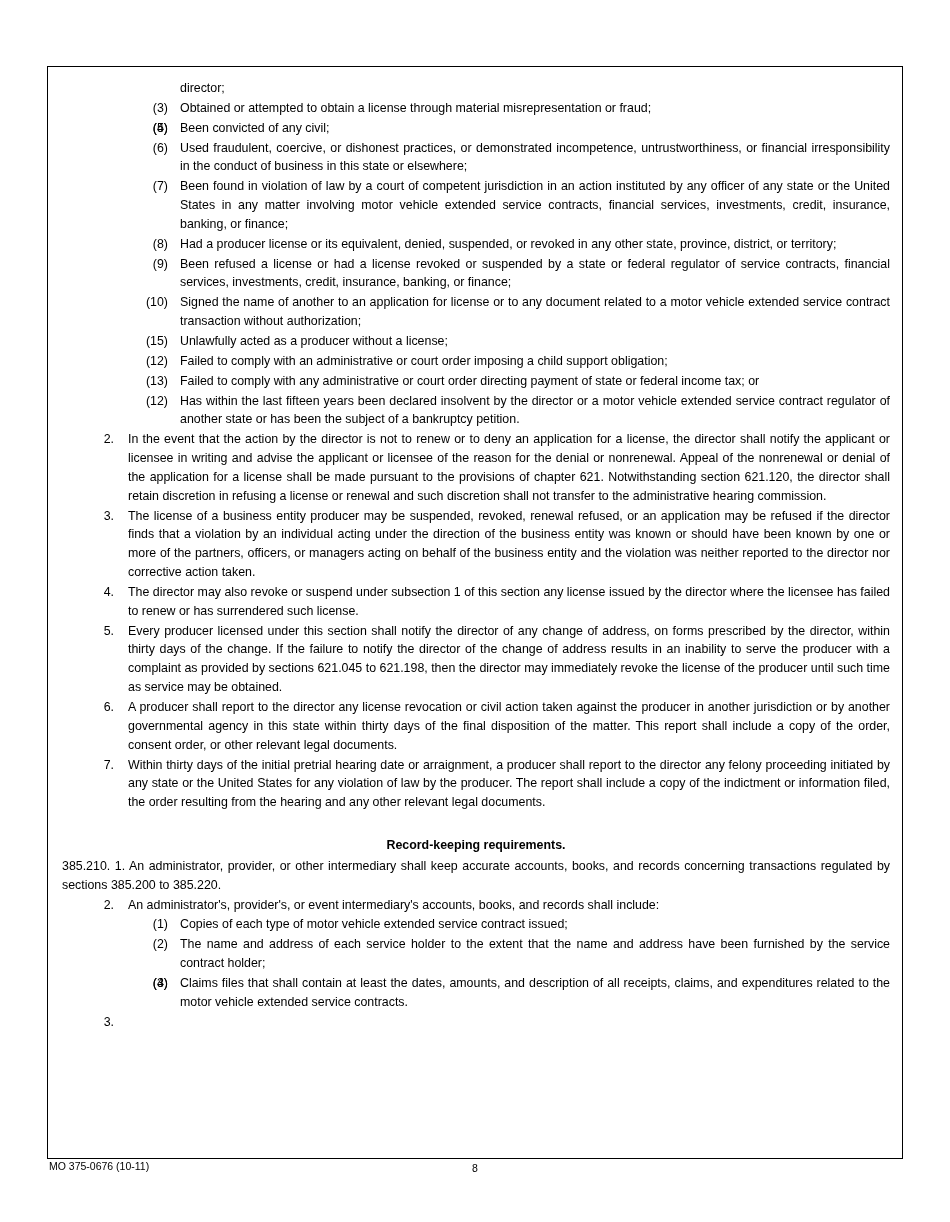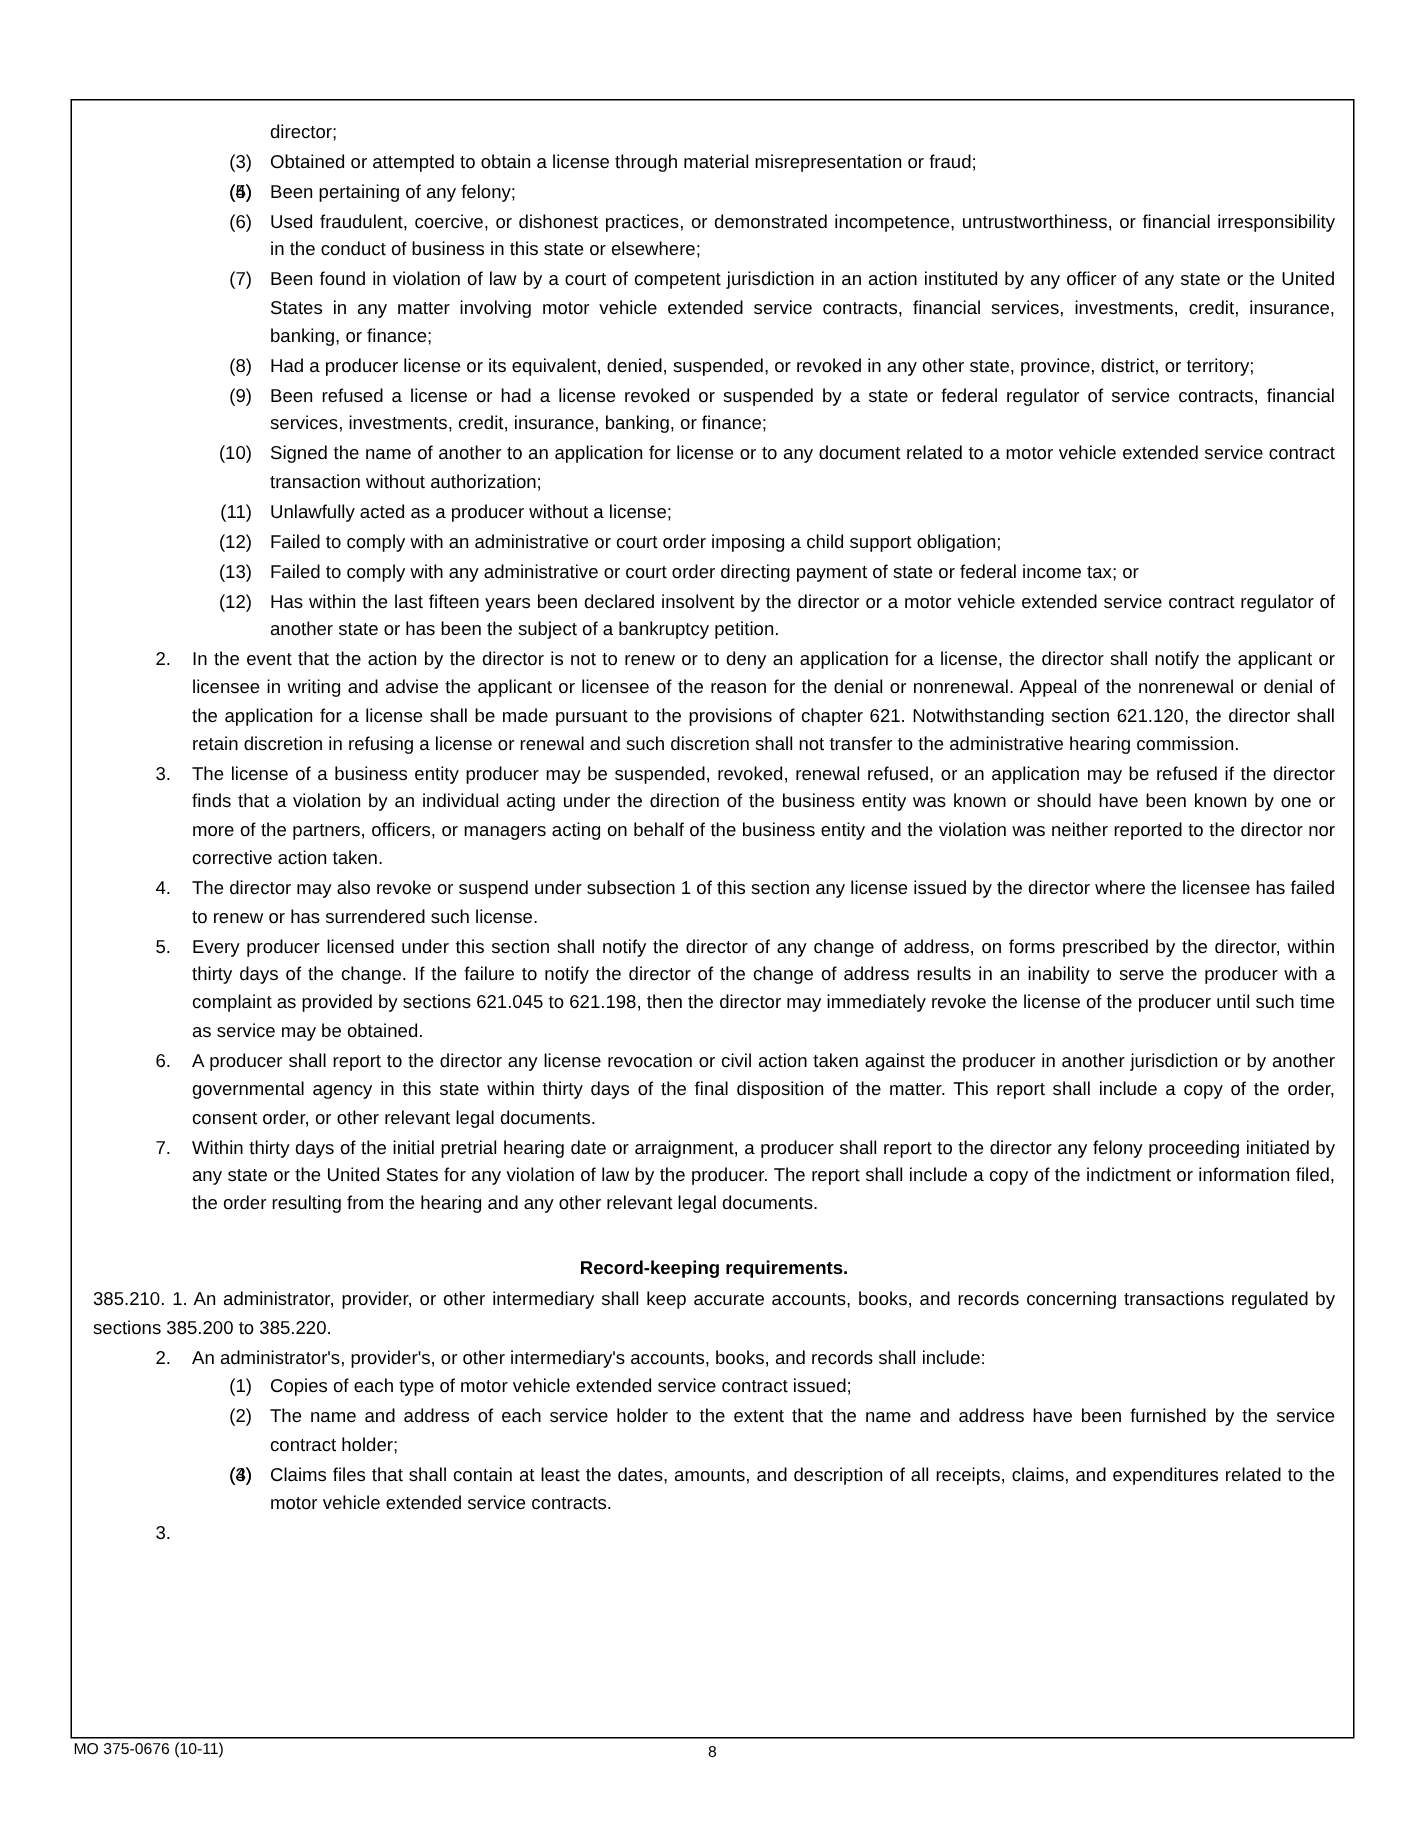--- a/index.html
+++ b/index.html
@@ -118,21 +118,21 @@
     <div>
       <div class="lvl2">
         <span class="num">(3)</span>
         <span>Obtained or attempted to obtain a license through material misrepresentation or fraud;</span>
       </div>
       <div class="lvl2">
         <span class="num">(4)</span>
       </div>
       <div class="lvl2">
         <span class="num">(5)</span>
-        <span>Been pertaining of any felony;</span>
+        <span>Been convicted of any civil;</span>
       </div>
       <div class="lvl2">
         <span class="num">(6)</span>
         <span>Used fraudulent, coercive, or dishonest practices, or demonstrated incompetence, untrustworthiness, or financial irresponsibility in the conduct of business in this state or elsewhere;</span>
       </div>
       <div class="lvl2">
         <span class="num">(7)</span>
         <span>Been found in violation of law by a court of competent  jurisdiction in an action instituted by any officer of any state or the United States in any matter involving motor vehicle extended service contracts, financial services, investments, credit, insurance, banking, or finance;</span>
       </div>
       <div class="lvl2">
@@ -141,21 +141,21 @@
       </div>
       <div class="lvl2">
         <span class="num">(9)</span>
         <span>Been refused a license or had a license revoked or suspended by a state or federal regulator of service contracts, financial services, investments, credit, insurance, banking, or finance;</span>
       </div>
       <div class="lvl2">
         <span class="num">(10)</span>
         <span>Signed the name of another to an application for license or to any document related to a motor vehicle extended service contract transaction without authorization;</span>
       </div>
       <div class="lvl2">
-        <span class="num">(11)</span>
+        <span class="num">(15)</span>
         <span>Unlawfully acted as a producer without a license;</span>
       </div>
       <div class="lvl2">
         <span class="num">(12)</span>
         <span>Failed to comply with an administrative or court order imposing a child support obligation;</span>
       </div>
       <div class="lvl2">
         <span class="num">(13)</span>
         <span>Failed to comply with any administrative or court order directing payment of state or federal income tax; or</span>
       </div>
@@ -191,21 +191,21 @@
         <span>Within thirty days of the initial pretrial hearing date or arraignment, a producer shall report to the director any felony proceeding initiated by any state or the United States for any violation of law by the producer. The report shall include a copy of the indictment or information filed, the order resulting from the hearing and any other relevant legal documents.</span>
       </div>
     </div>
 
     <div class="section-head">Record-keeping requirements.</div>
 
     <div class="statute-lead">385.210.  1.  An administrator, provider, or other intermediary shall keep accurate accounts, books, and records concerning transactions regulated by sections 385.200 to 385.220.</div>
 
     <div class="lvl1">
       <span class="num">2.</span>
-      <span>An administrator's, provider's, or other intermediary's accounts, books, and records shall include:</span>
+      <span>An administrator's, provider's, or event intermediary's accounts, books, and records shall include:</span>
     </div>
 
     <div>
       <div class="lvl2">
         <span class="num">(1)</span>
         <span>Copies of each type of motor vehicle extended service contract issued;</span>
       </div>
       <div class="lvl2">
         <span class="num">(2)</span>
         <span>The name and address of each service holder to the extent that the name and address have been furnished by the service contract holder;</span>

